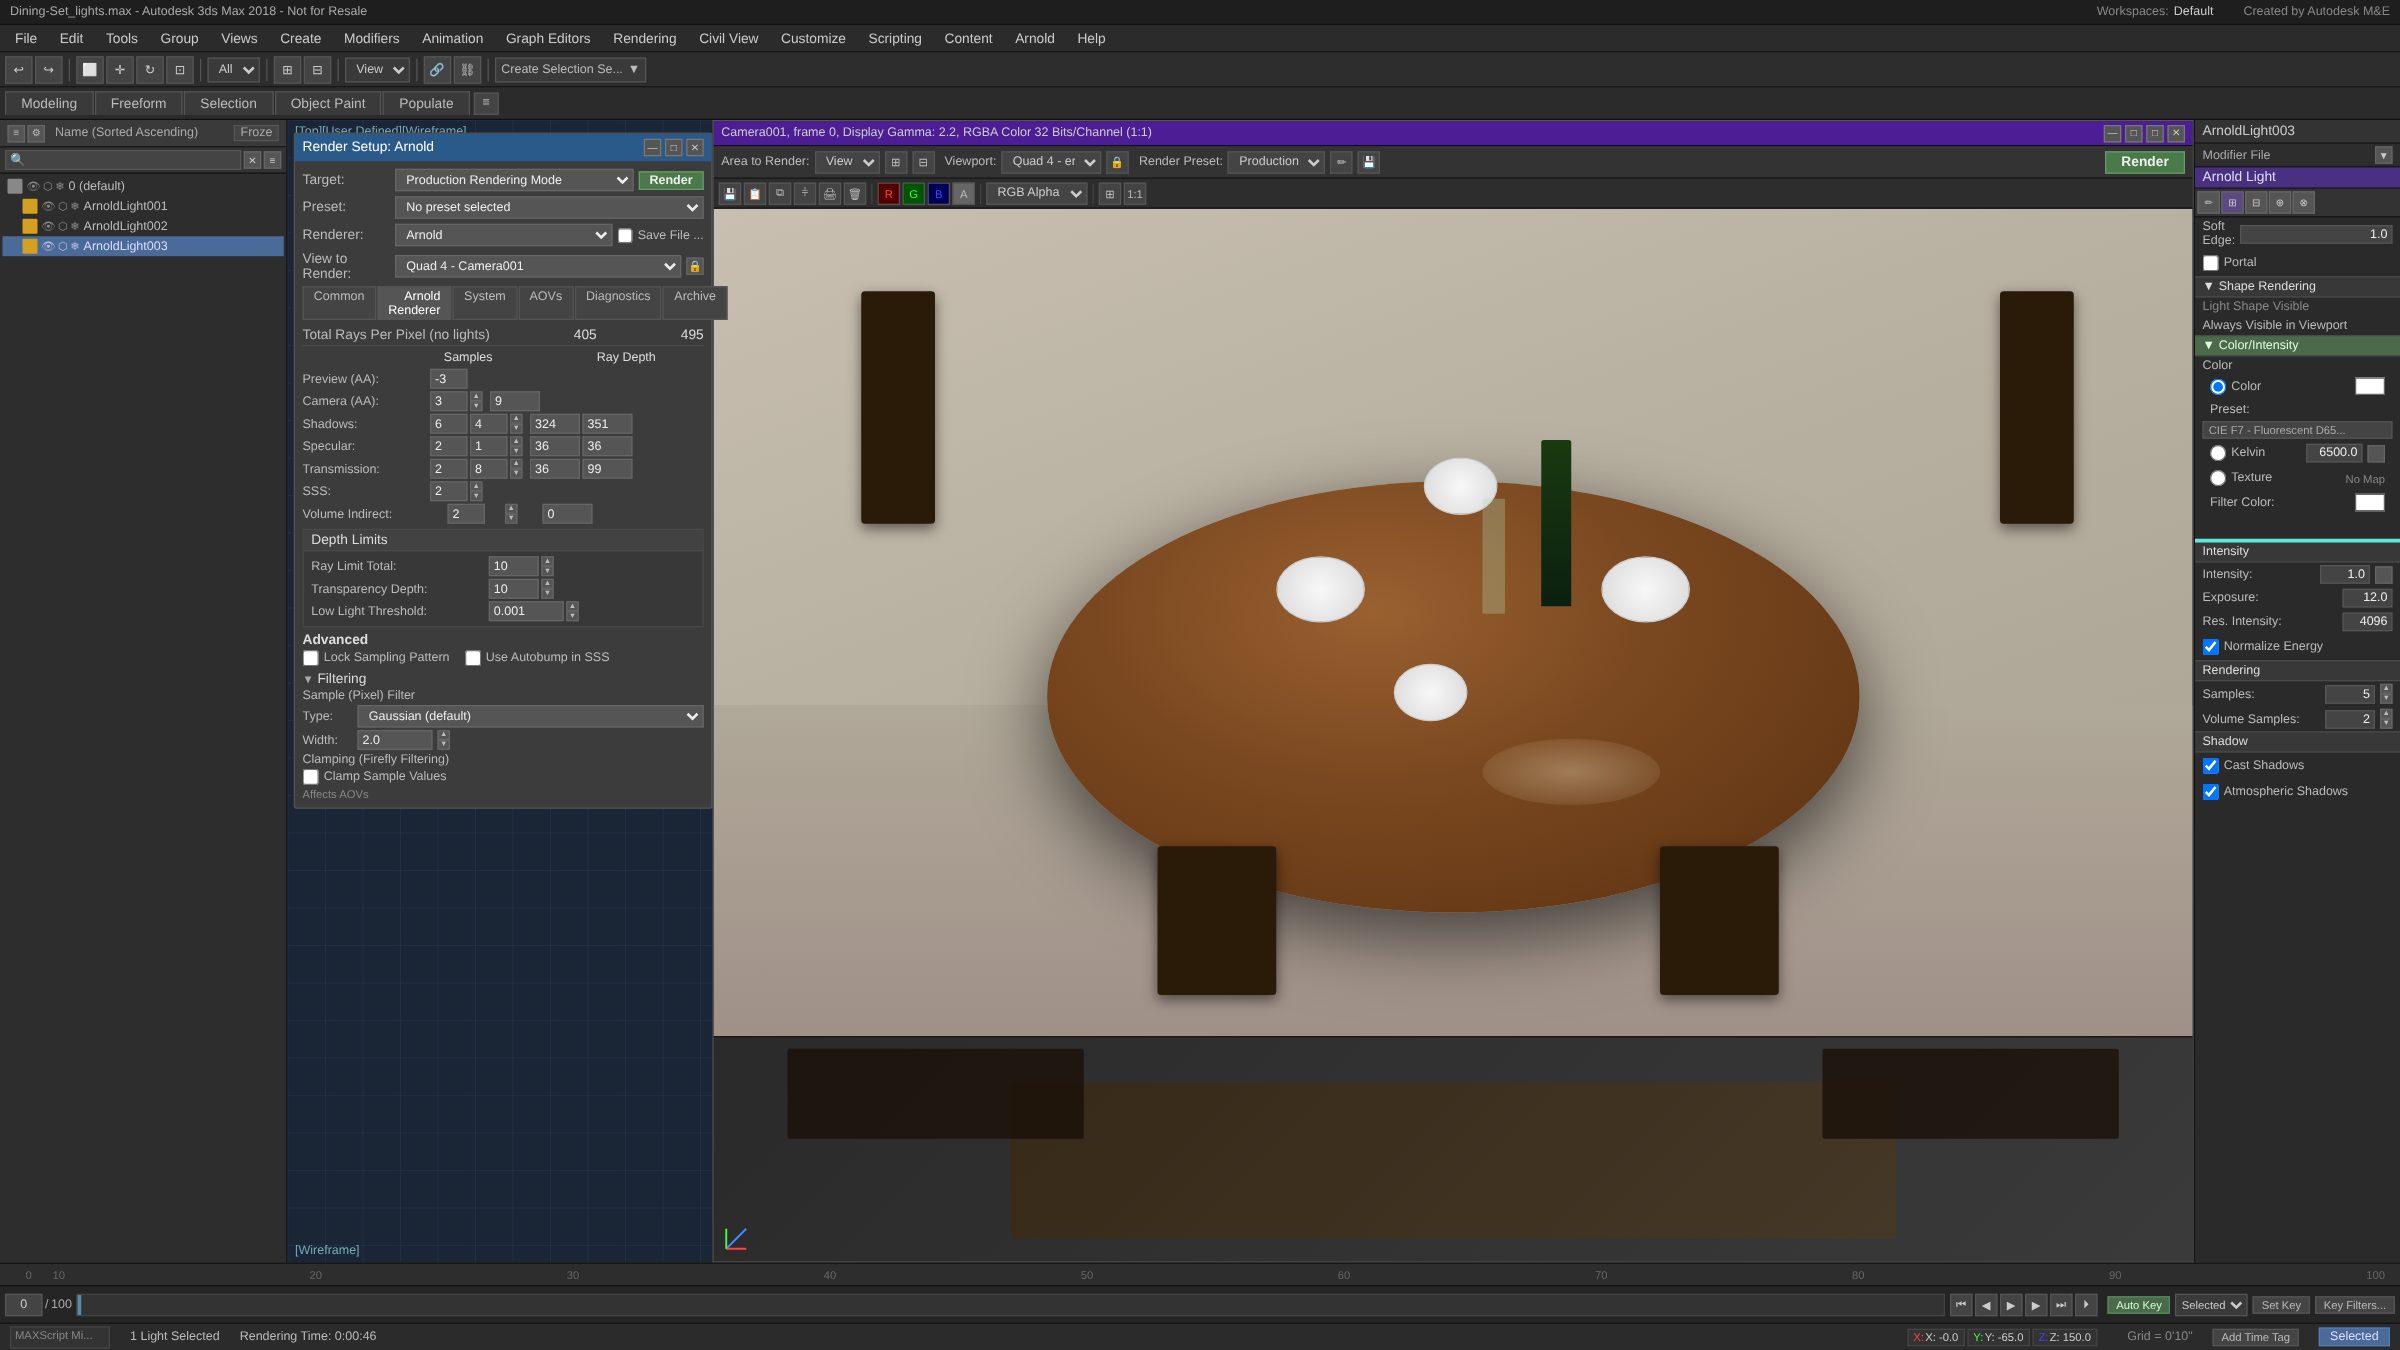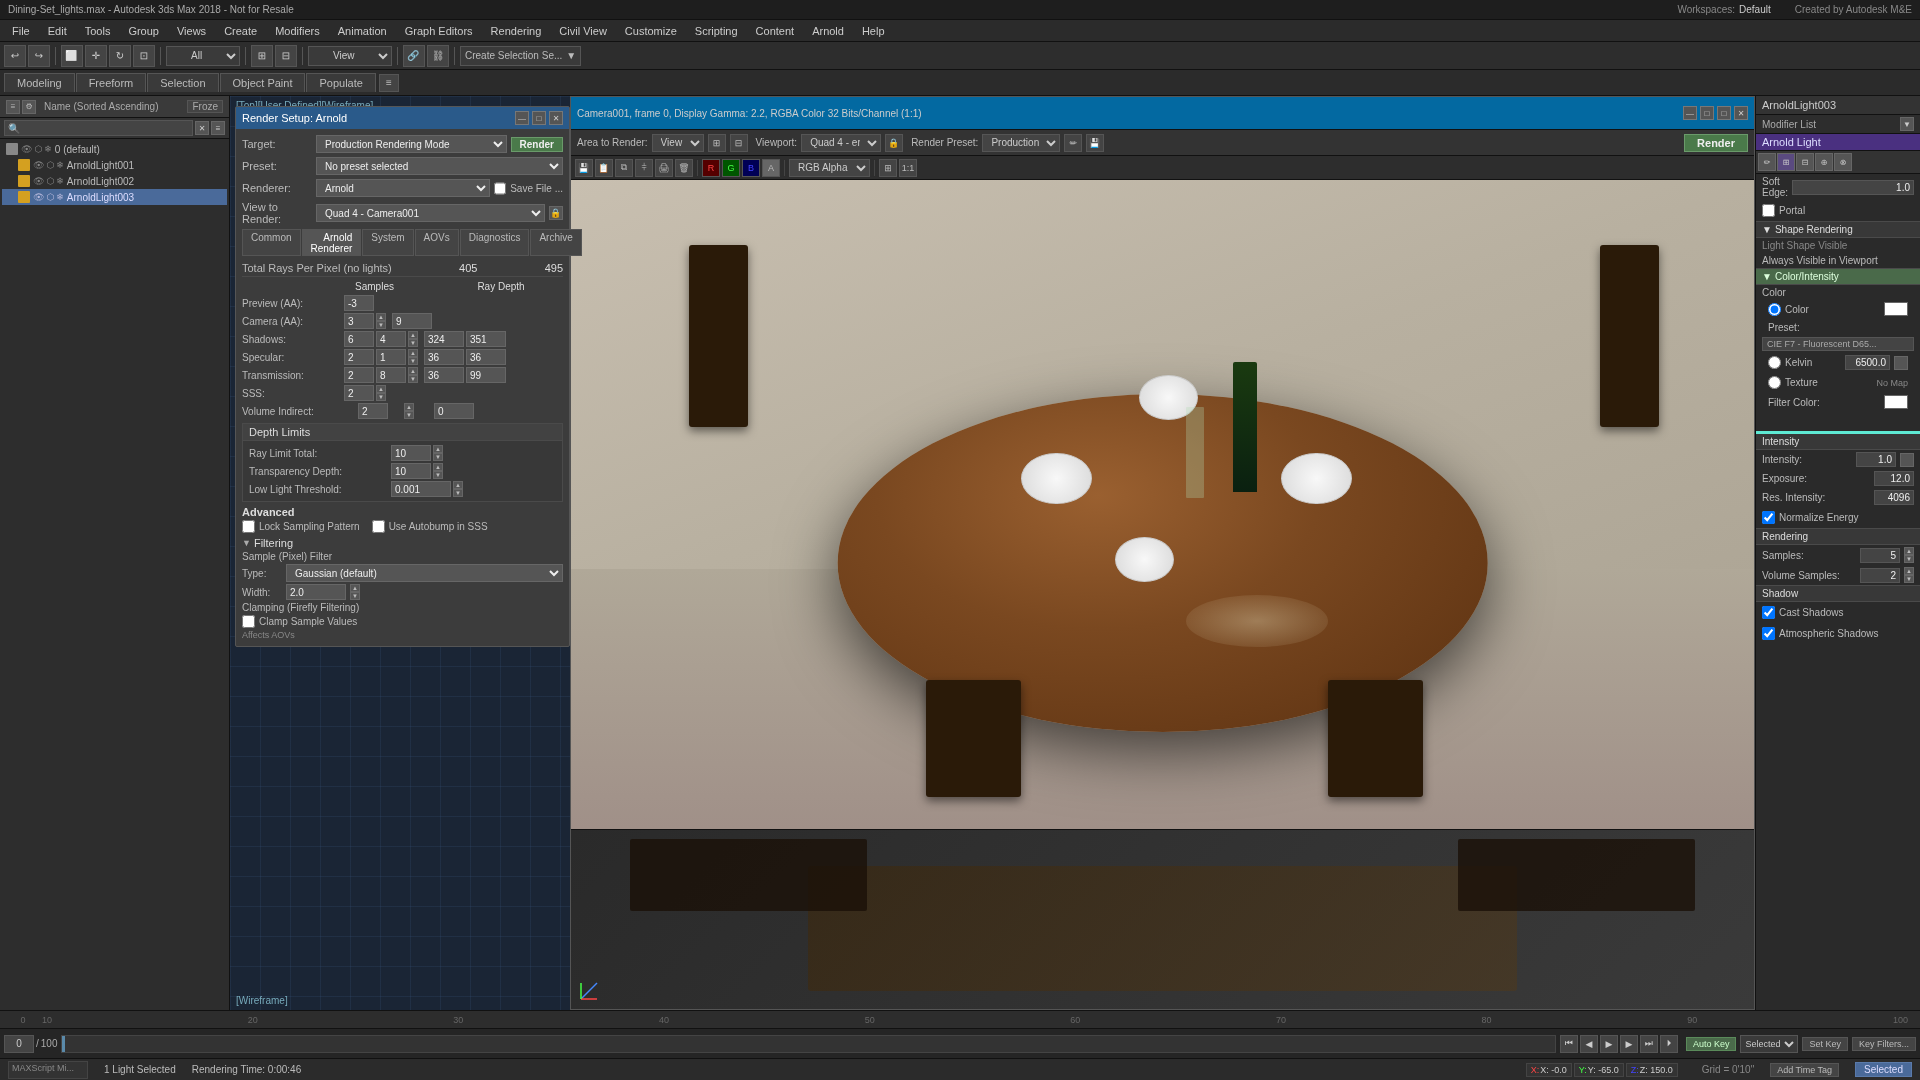--- a/index.html
+++ b/index.html
@@ -58,21 +58,21 @@
       width: 1px; height: 18px;
       background: #555;
       margin: 0 3px;
     }
     .toolbar-dropdown {
       height: 20px;
       background: #3a3a3a;
       border: 1px solid #555;
       color: #ccc;
       font-size: 10px;
-      padding: 0 20px;
+      padding: 0 4px;
     }
 
     
     .tab-bar {
       width: 100%;
       height: 26px;
       background: #2b2b2b;
       display: flex;
       align-items: center;
       padding: 0 4px;
@@ -238,22 +238,22 @@
       display: flex;
       justify-content: space-between;
       align-items: center;
       padding: 2px 0;
       font-size: 11px;
       color: #bbb;
       border-bottom: 1px solid #4a4a4a;
       margin-bottom: 4px;
     }
     .ro-titlebar {
-      height: 33px;
-      background: #0369a1;
+      height: 20px;
+      background: #4c1d95;
       display: flex;
       align-items: center;
       justify-content: space-between;
       padding: 0 6px;
       color: #ccc;
       font-size: 11px;
       border-bottom: 1px solid #111;
     }
     .ro-titlebar-btns {
       display: flex; gap: 3px;
@@ -823,21 +823,21 @@
       </div>
     </div>
 
   </div>
 
   <div style="width:165px;background:#2a2a2a;border-left:1px solid #111;display:flex;flex-direction:column;overflow-y:auto;flex-shrink:0;">
 
     <div style="padding:3px 6px;background:#333;border-bottom:1px solid #111;font-size:11px;color:#ccc;">ArnoldLight003</div>
 
     <div style="padding:2px 6px;background:#2d2d2d;border-bottom:1px solid #111;display:flex;align-items:center;gap:2px;">
-      <span style="font-size:10px;color:#aaa;">Modifier List</span>
+      <span style="font-size:10px;color:#aaa;">Modifier File</span>
       <div style="margin-left:auto;width:14px;height:14px;background:#555;border:1px solid #666;display:flex;align-items:center;justify-content:center;font-size:8px;cursor:pointer;">▼</div>
     </div>
 
     <div style="padding:2px 6px;background:#4a3080;border-bottom:1px solid #111;font-size:11px;color:#ddf;">Arnold Light</div>
 
     <div style="display:flex;gap:1px;padding:2px;background:#333;border-bottom:1px solid #111;">
       <div style="width:18px;height:18px;background:#555;border:1px solid #666;display:flex;align-items:center;justify-content:center;font-size:8px;cursor:pointer;">✏</div>
       <div style="width:18px;height:18px;background:#5a4a80;border:1px solid #666;display:flex;align-items:center;justify-content:center;font-size:8px;cursor:pointer;">⊞</div>
       <div style="width:18px;height:18px;background:#555;border:1px solid #666;display:flex;align-items:center;justify-content:center;font-size:8px;cursor:pointer;">⊟</div>
       <div style="width:18px;height:18px;background:#555;border:1px solid #666;display:flex;align-items:center;justify-content:center;font-size:8px;cursor:pointer;">⊕</div>

